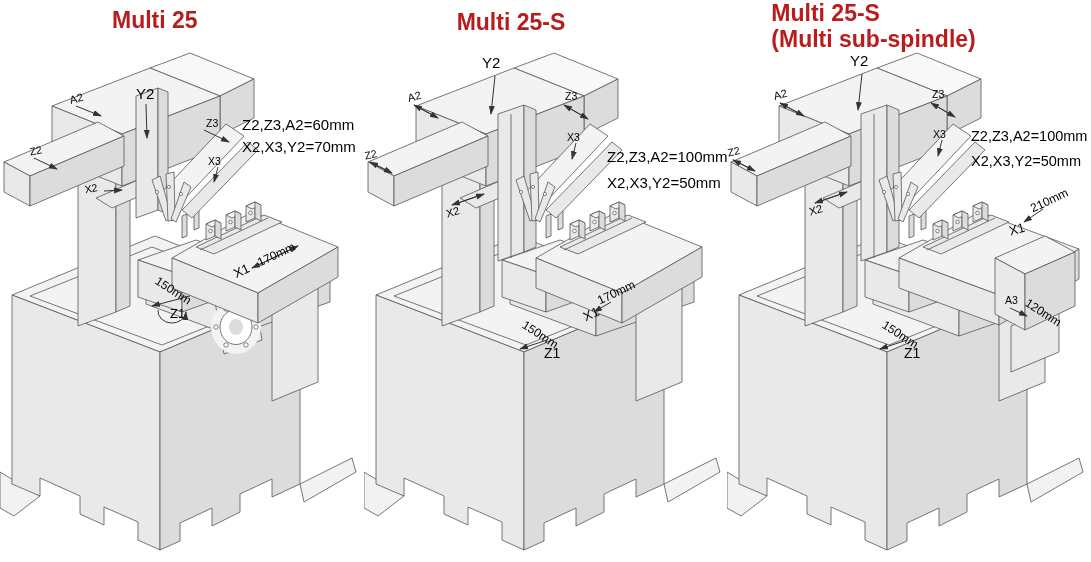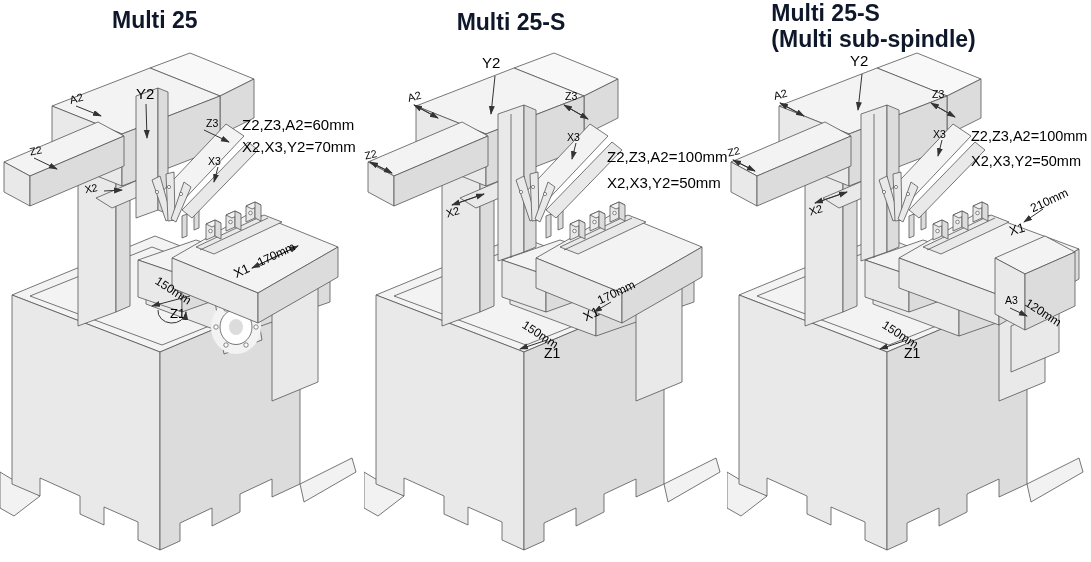--- a/index.html
+++ b/index.html
@@ -1,21 +1,21 @@
 <!DOCTYPE html>
 <html><head>
 <meta charset="utf-8">
 <style>
   html,body{margin:0;padding:0;background:#fff;}
   .canvas{position:relative;width:1091px;height:562px;background:#fff;overflow:hidden;
           font-family:"Liberation Sans", sans-serif;color:#000;display:flex;}
   .panel{position:relative;width:363.67px;height:562px;flex:0 0 auto;}
   .panel svg{position:absolute;left:0;top:0;}
   .title{position:absolute;margin:0;font-weight:bold;font-size:23px;line-height:1.15;
-         white-space:nowrap;color:#0f172a;}
+         white-space:nowrap;color:#b91c1c;}
   .t1{left:112px;top:7px;}
   .t2{left:93px;top:9px;}
   .t3{left:44px;top:0px;}
   .machine polygon,.machine path{stroke:#555;stroke-width:.8;stroke-linejoin:round;}
   .machine line{stroke:#555;stroke-width:.8;}
   .f1{fill:#f3f3f3;} .f1b{fill:#f8f8f8;} .f2{fill:#e9e9e9;} .f3{fill:#dcdcdc;}
   .fw{fill:#ffffff;}
   .shadow{fill:#f2f2f2;stroke:none;}
   .ar{stroke:#333;stroke-width:1;fill:none;}
   .lbl{fill:#000;font-family:"Liberation Sans",sans-serif;}

